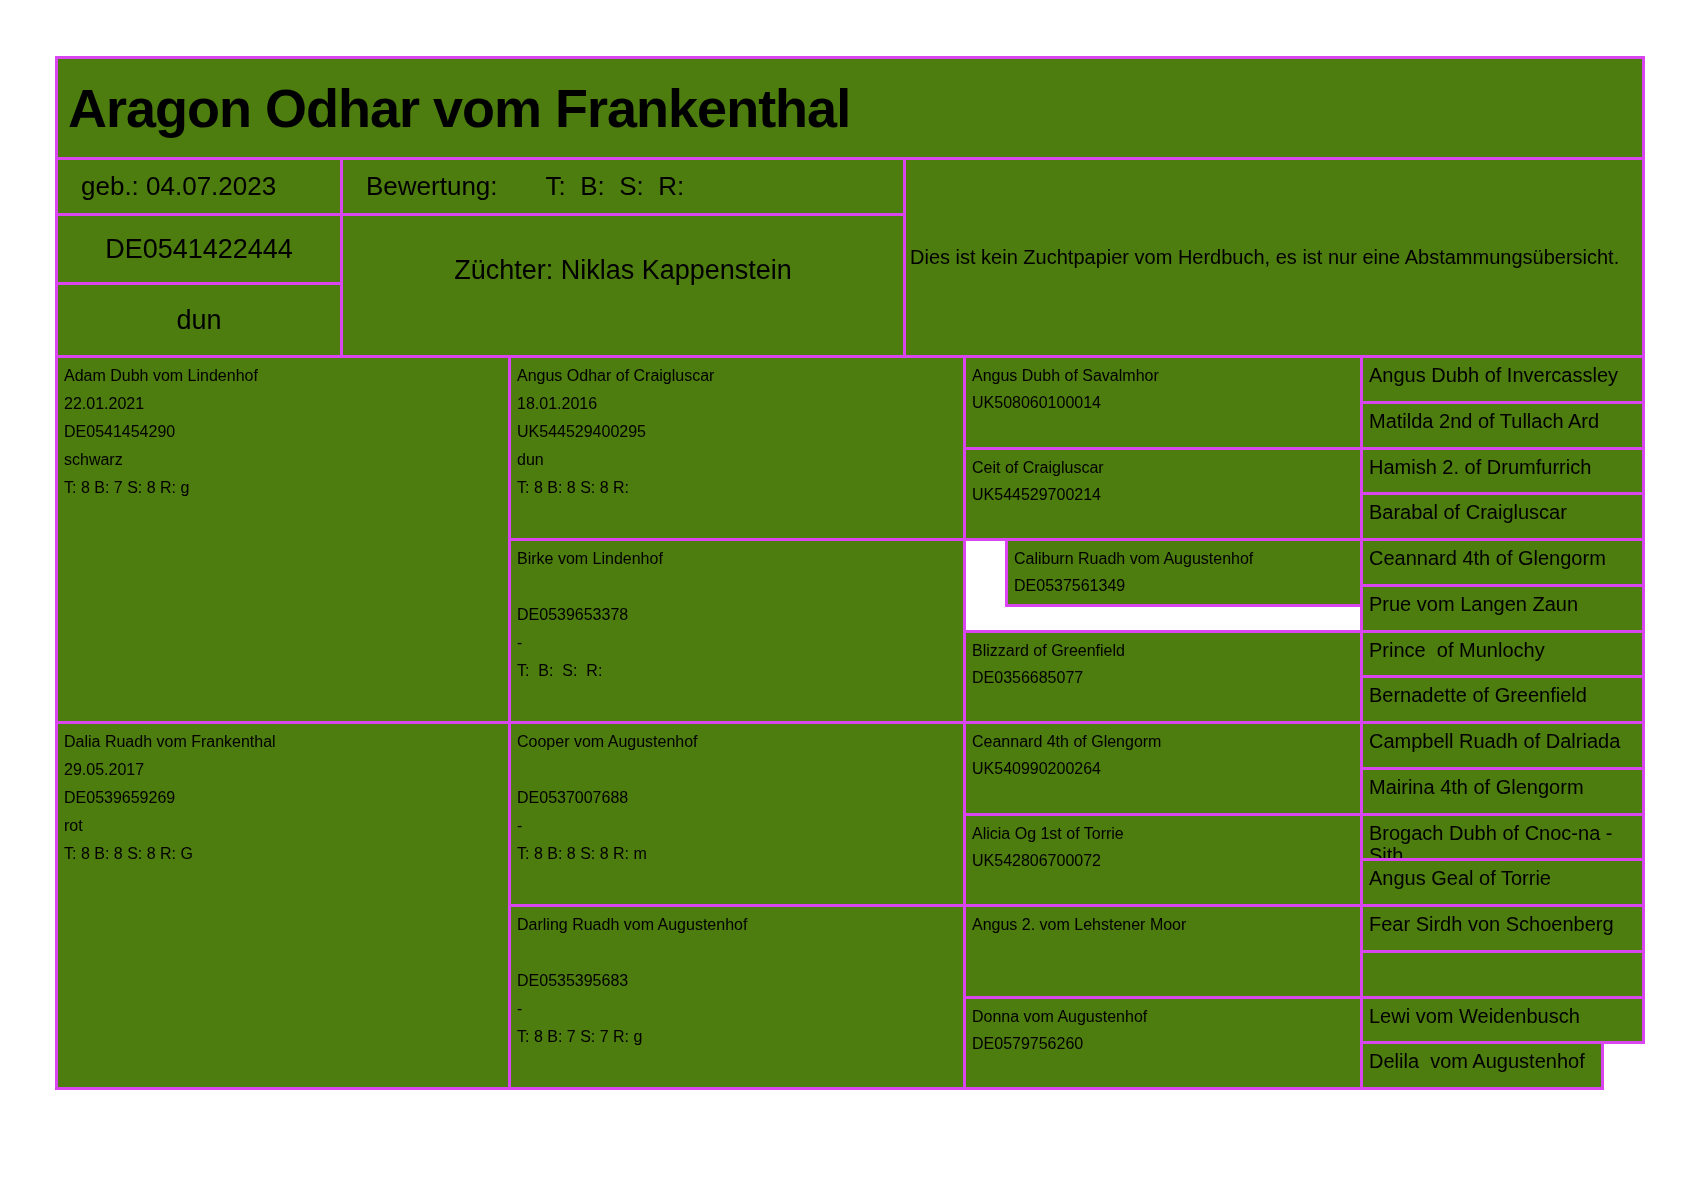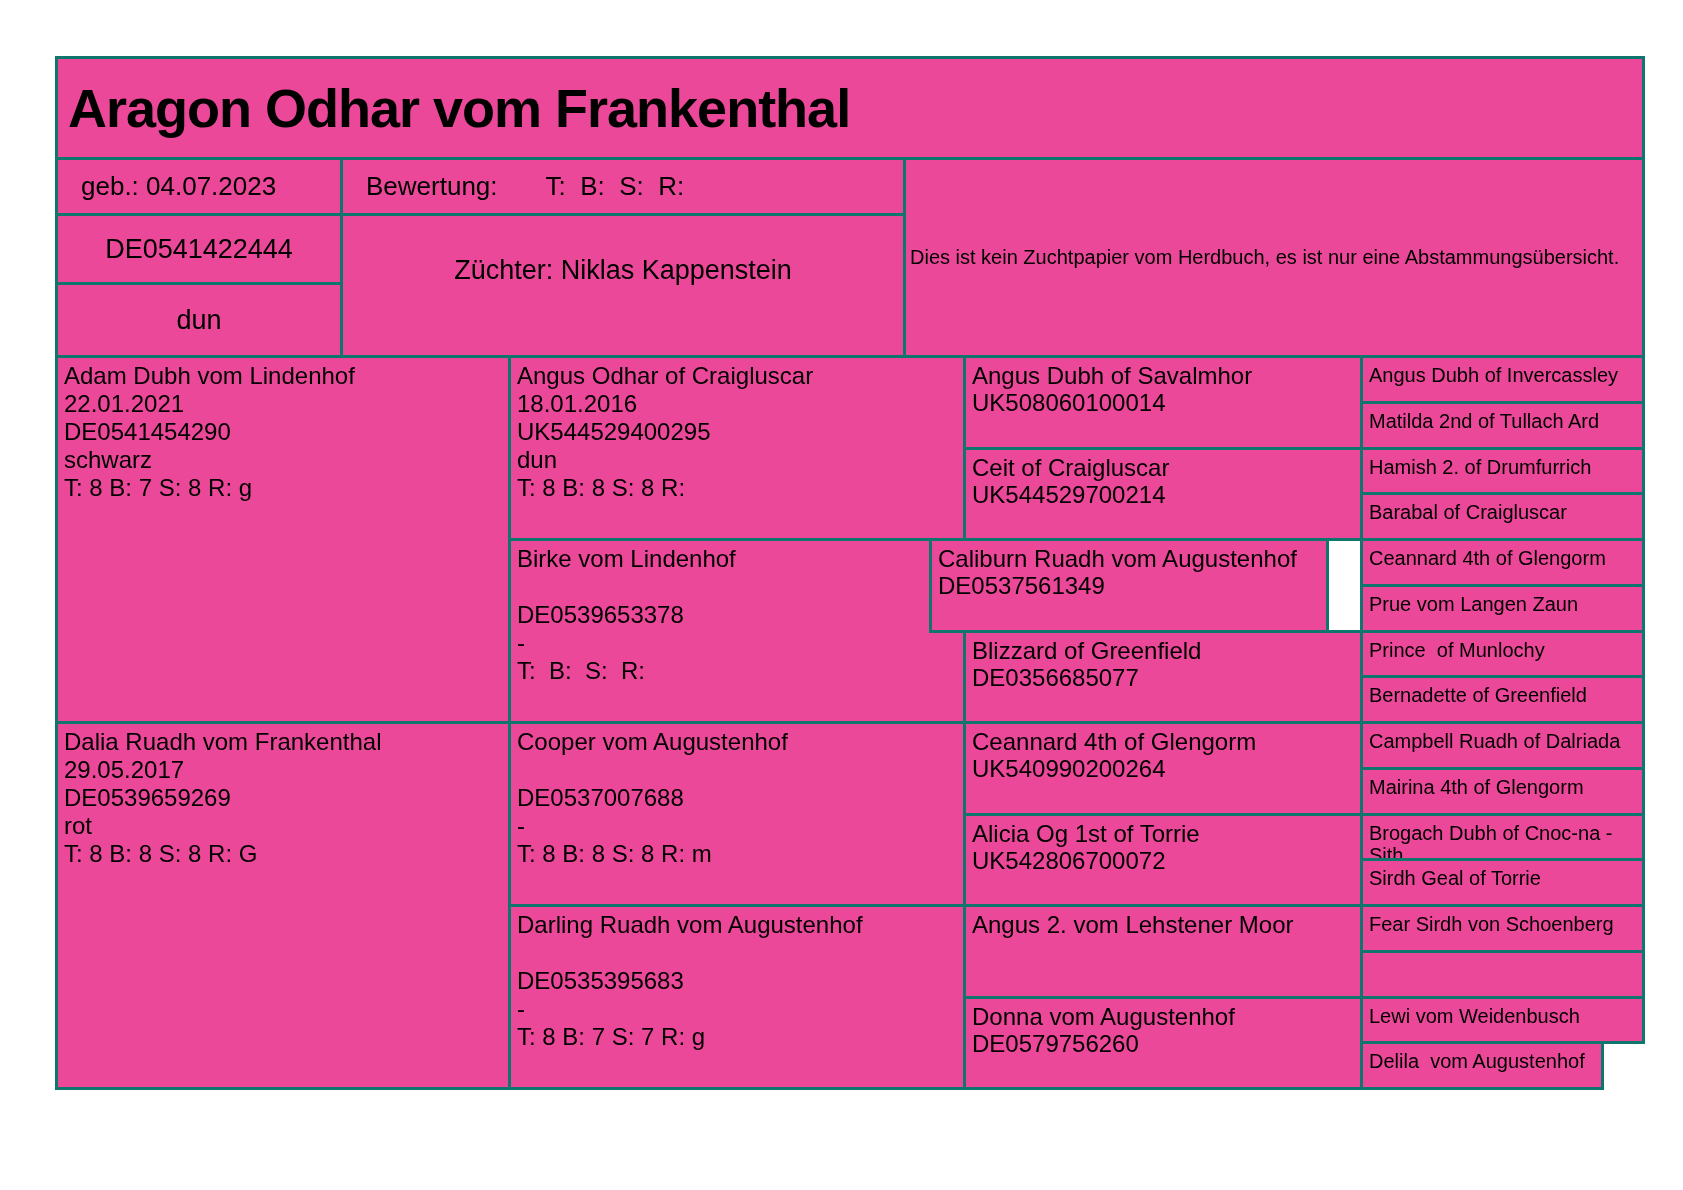--- a/index.html
+++ b/index.html
@@ -1,34 +1,34 @@
 <!DOCTYPE html>
 <html><head>
 <meta charset="utf-8">
 <style>
   html,body { margin:0; padding:0; background:#ffffff; }
   .page {
     position:relative; width:1683px; height:1190px; background:#ffffff;
     font-family:"Liberation Sans", sans-serif; color:#000000; overflow:hidden;
   }
   .cell {
-    position:absolute; border:3px solid #0f766e; box-sizing:border-box;
-    background:#ec4899; overflow:hidden;
+    position:absolute; border:3px solid #d946ef; box-sizing:border-box;
+    background:#4d7c0f; overflow:hidden;
   }
   .title-cell { display:flex; align-items:center; padding-left:10px;
     font-size:54px; font-weight:bold; letter-spacing:-1px; }
   .hdr { display:flex; align-items:center; font-size:26px; padding-left:23px; }
   .hdr-center { display:flex; align-items:center; justify-content:center; font-size:27px; }
   .breeder-cell { display:flex; justify-content:center; align-items:flex-start;
     padding-top:39px; font-size:27px; }
   .note-cell { display:flex; align-items:center; padding-left:4px;
     font-size:20px; white-space:nowrap; }
   .rating-fields { margin-left:48px; white-space:pre; }
   .ped { padding:4px 6px; }
-  .line { min-height:28px; line-height:28px; font-size:24px; white-space:pre; }
+  .line { min-height:28px; line-height:28px; font-size:16px; white-space:pre; }
   .g3 .line { min-height:27px; line-height:27px; }
   .g4name { font-size:20px; line-height:22px; padding-top:2px; white-space:pre-wrap; }
 </style>
 </head>
 <body>
 
 <div class="page">
 
   <div class="cell title-cell" style="left:55px; top:56px; width:1590px; height:104px;">Aragon Odhar vom Frankenthal</div>
 
@@ -92,21 +92,21 @@
   </div>
 
   <div class="cell ped g3" style="left:963px; top:355px; width:400px; height:95px;">
     <div class="line">Angus Dubh of Savalmhor</div>
     <div class="line">UK508060100014</div>
   </div>
   <div class="cell ped g3" style="left:963px; top:447px; width:400px; height:94px;">
     <div class="line">Ceit of Craigluscar</div>
     <div class="line">UK544529700214</div>
   </div>
-  <div class="cell ped g3" style="left:929px; top:538px; width:400px; height:95px;">
+  <div class="cell ped g3" style="left:1005px; top:538px; width:400px; height:69px;">
     <div class="line">Caliburn Ruadh vom Augustenhof</div>
     <div class="line">DE0537561349</div>
   </div>
   <div class="cell ped g3" style="left:963px; top:630px; width:400px; height:94px;">
     <div class="line">Blizzard of Greenfield</div>
     <div class="line">DE0356685077</div>
   </div>
   <div class="cell ped g3" style="left:963px; top:721px; width:400px; height:95px;">
     <div class="line">Ceannard 4th of Glengorm</div>
     <div class="line">UK540990200264</div>
@@ -150,21 +150,21 @@
   <div class="cell ped" style="left:1360px; top:721px; width:285px; height:49px;">
     <div class="g4name">Campbell Ruadh of Dalriada</div>
   </div>
   <div class="cell ped" style="left:1360px; top:767px; width:285px; height:49px;">
     <div class="g4name">Mairina 4th of Glengorm</div>
   </div>
   <div class="cell ped" style="left:1360px; top:813px; width:285px; height:48px;">
     <div class="g4name">Brogach Dubh of Cnoc-na -Sith</div>
   </div>
   <div class="cell ped" style="left:1360px; top:858px; width:285px; height:49px;">
-    <div class="g4name">Sirdh Geal of Torrie</div>
+    <div class="g4name">Angus Geal of Torrie</div>
   </div>
   <div class="cell ped" style="left:1360px; top:904px; width:285px; height:49px;">
     <div class="g4name">Fear Sirdh von Schoenberg</div>
   </div>
   <div class="cell ped" style="left:1360px; top:950px; width:285px; height:49px;">
     <div class="g4name"></div>
   </div>
   <div class="cell ped" style="left:1360px; top:996px; width:285px; height:48px;">
     <div class="g4name">Lewi vom Weidenbusch</div>
   </div>

